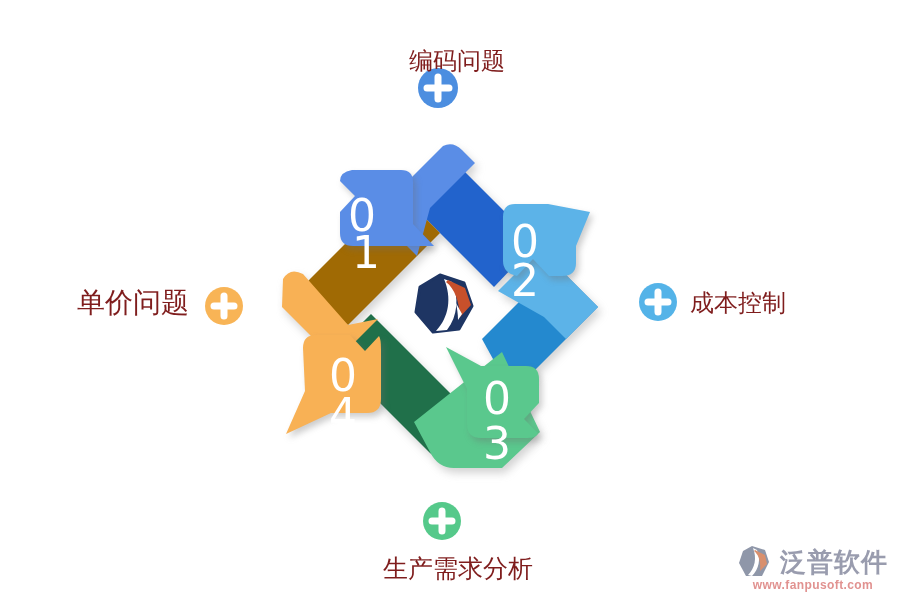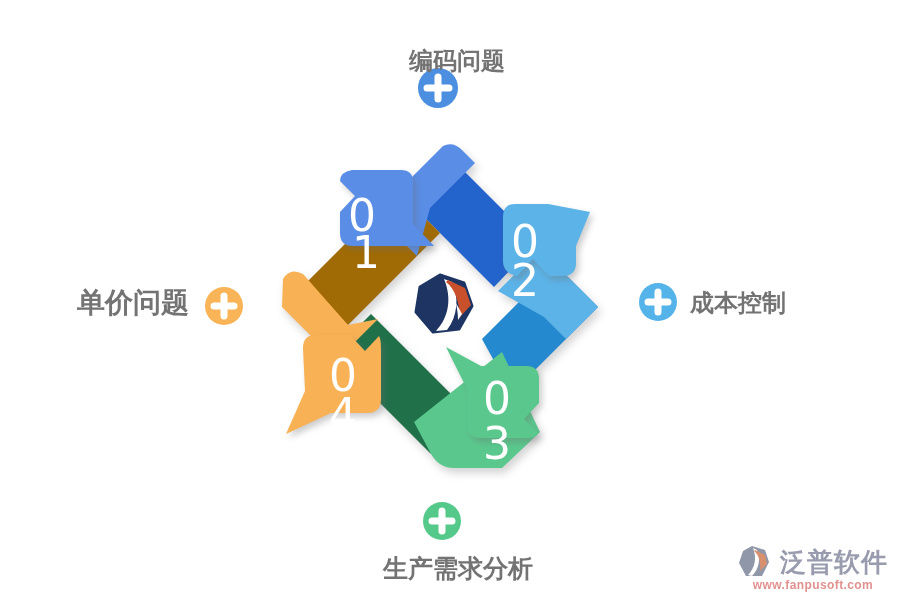--- a/index.html
+++ b/index.html
@@ -3,21 +3,21 @@
 <meta charset="utf-8">
 <style>
   html,body{margin:0;padding:0;background:#fff;}
   .stage{position:relative;width:900px;height:600px;background:#ffffff;overflow:hidden;
          font-family:"Liberation Sans","DejaVu Sans",sans-serif;}
   svg{position:absolute;left:0;top:0;}
   .ribbon{stroke:none;}
   .ring-group{filter:drop-shadow(3px 5px 4px rgba(130,130,130,0.35));}
   .head{filter:drop-shadow(3px 4px 3px rgba(110,110,110,0.35));}
   .digit{font-family:"DejaVu Sans",sans-serif;font-size:44px;fill:#ffffff;text-anchor:middle;}
-  .label{position:absolute;color:#737373;font-weight:700;white-space:nowrap;}
+  .label{position:absolute;color:#7f1d1d;font-weight:400;white-space:nowrap;}
   .label-top{left:457px;top:61px;transform:translate(-50%,-50%);font-size:24px;}
   .label-right{left:690px;top:303px;transform:translateY(-50%);font-size:24px;}
   .label-left{left:133px;top:303px;transform:translate(-50%,-50%);font-size:28px;}
   .label-bottom{left:458px;top:568px;transform:translate(-50%,-50%);font-size:25px;}
   .watermark{position:absolute;right:12px;bottom:8px;width:150px;text-align:center;}
   .wm-row{display:flex;align-items:center;justify-content:flex-end;gap:2px;}
   .wm-brand{font-size:26px;font-weight:700;color:#999cae;letter-spacing:1px;}
   .wm-url{font-size:12px;font-weight:700;color:#e19290;margin-top:-2px;letter-spacing:0.4px;}
 </style>
 </head>

